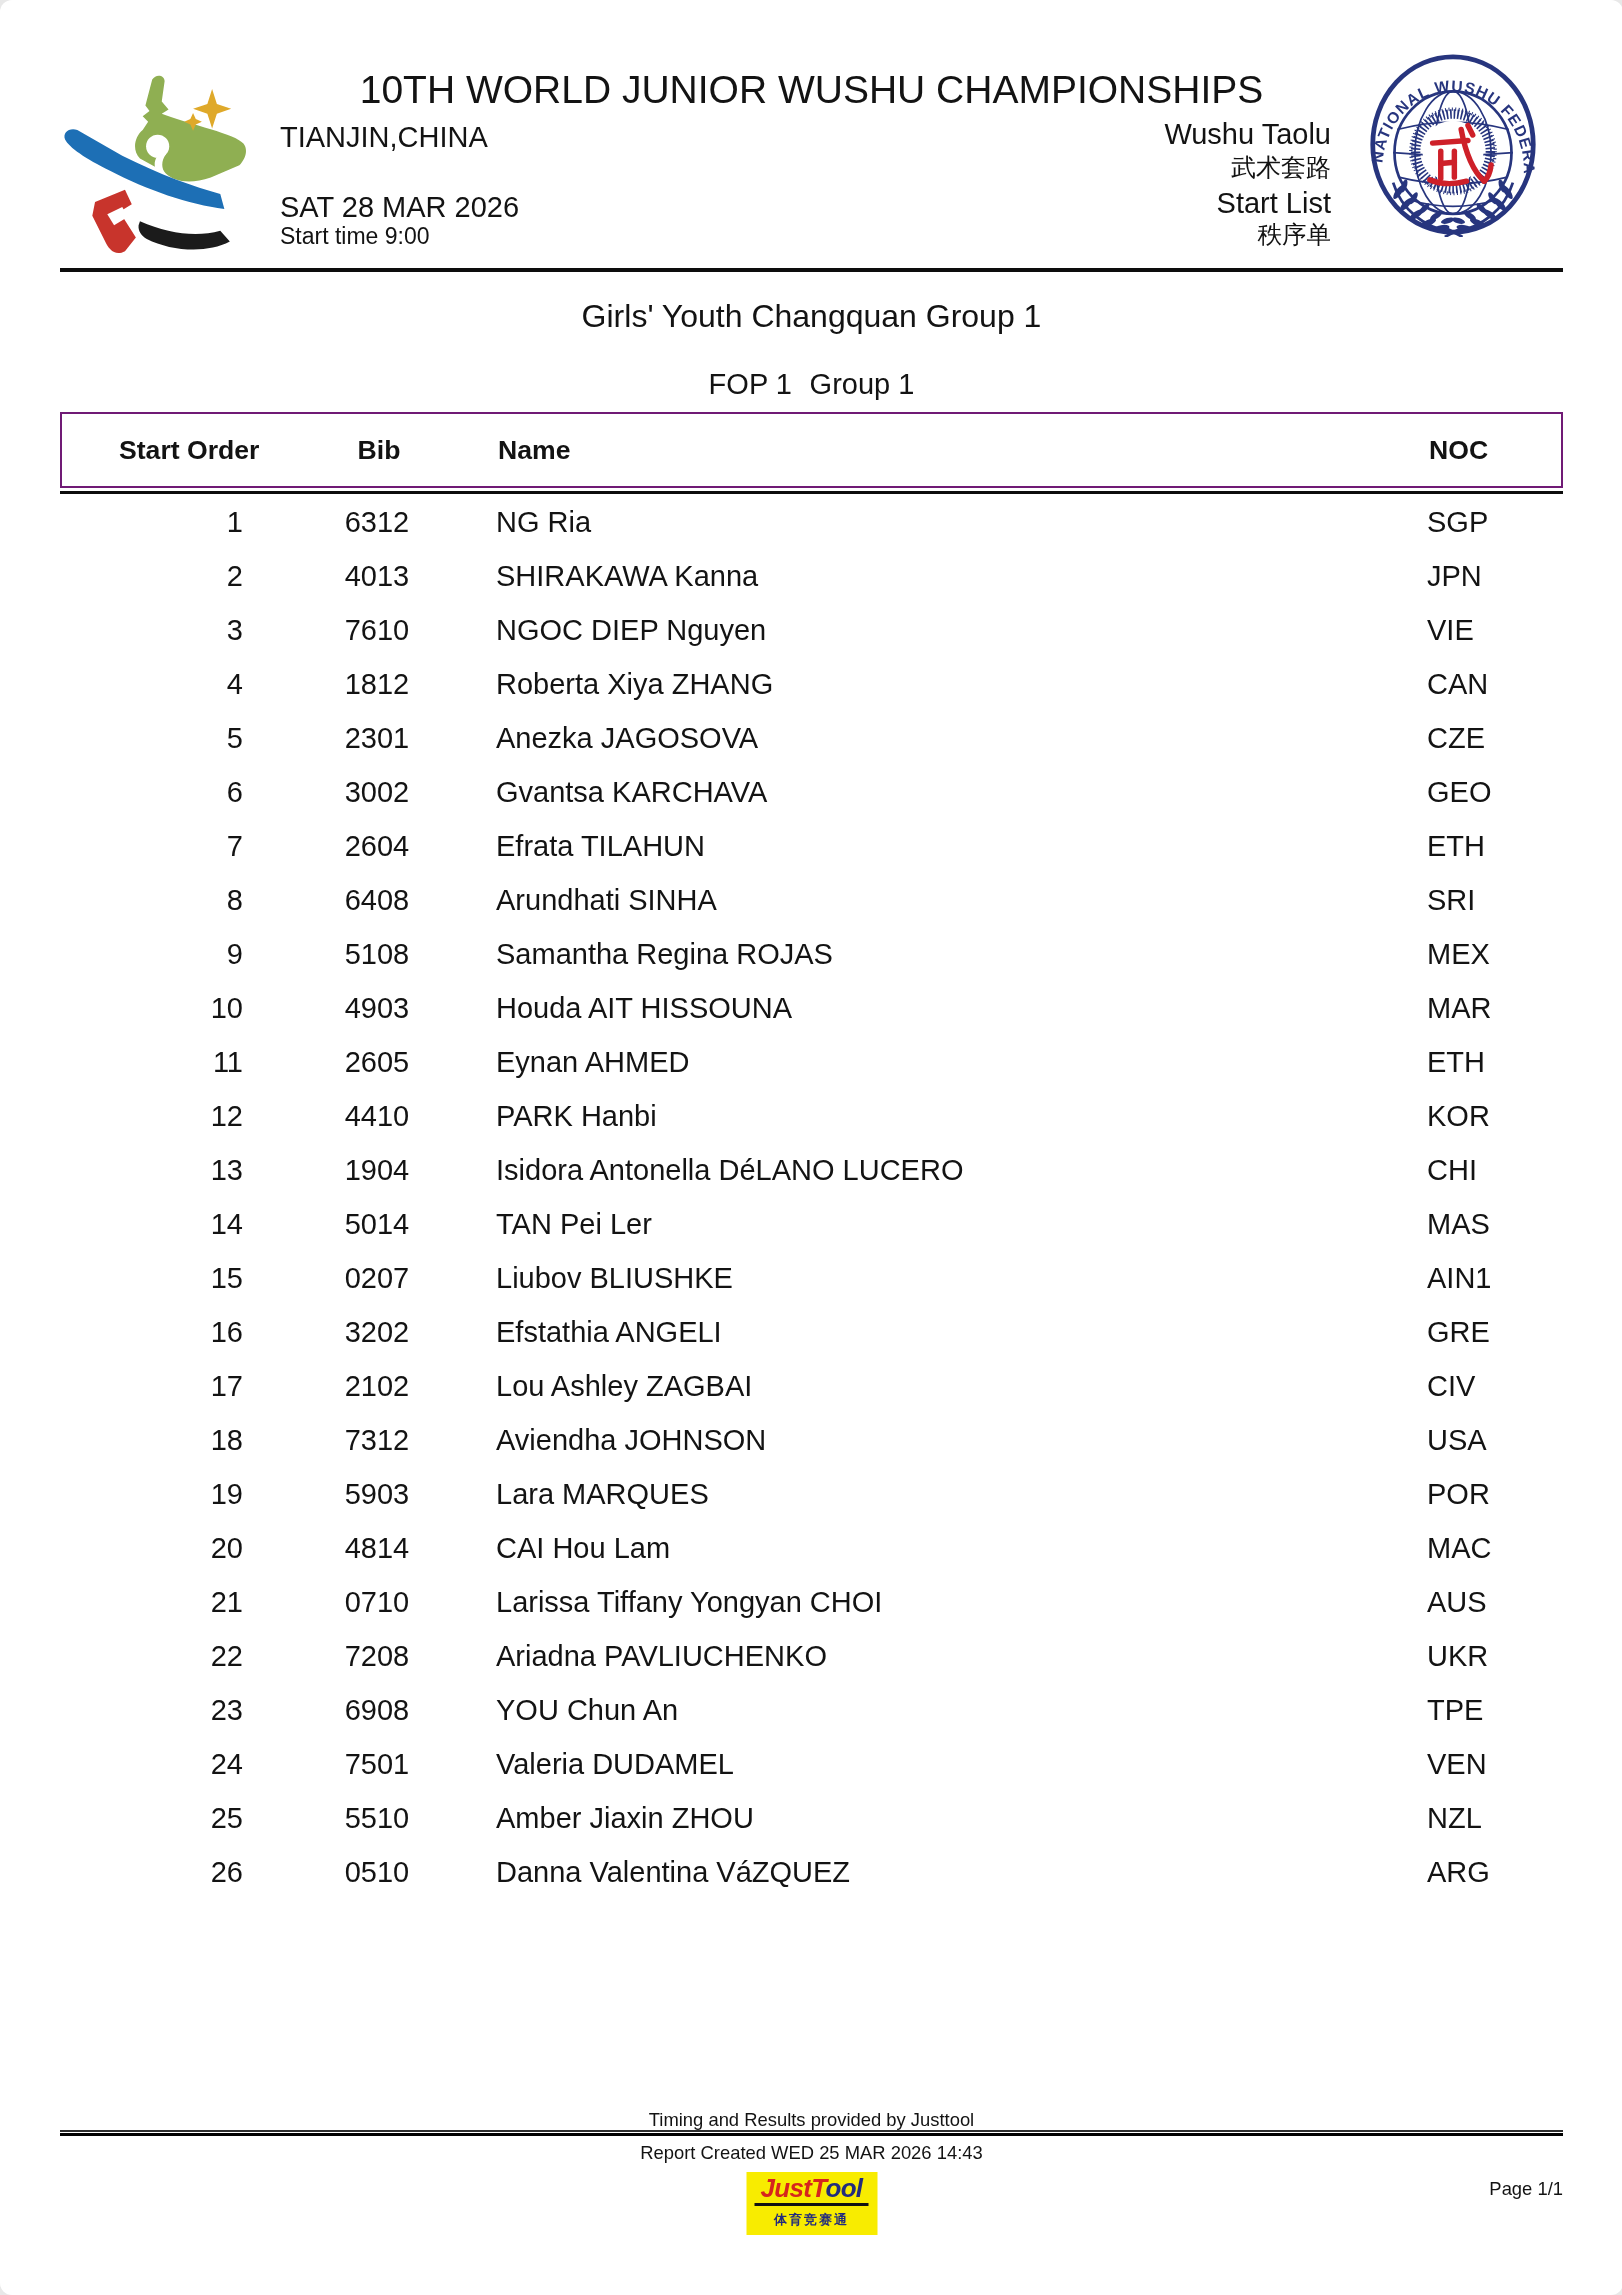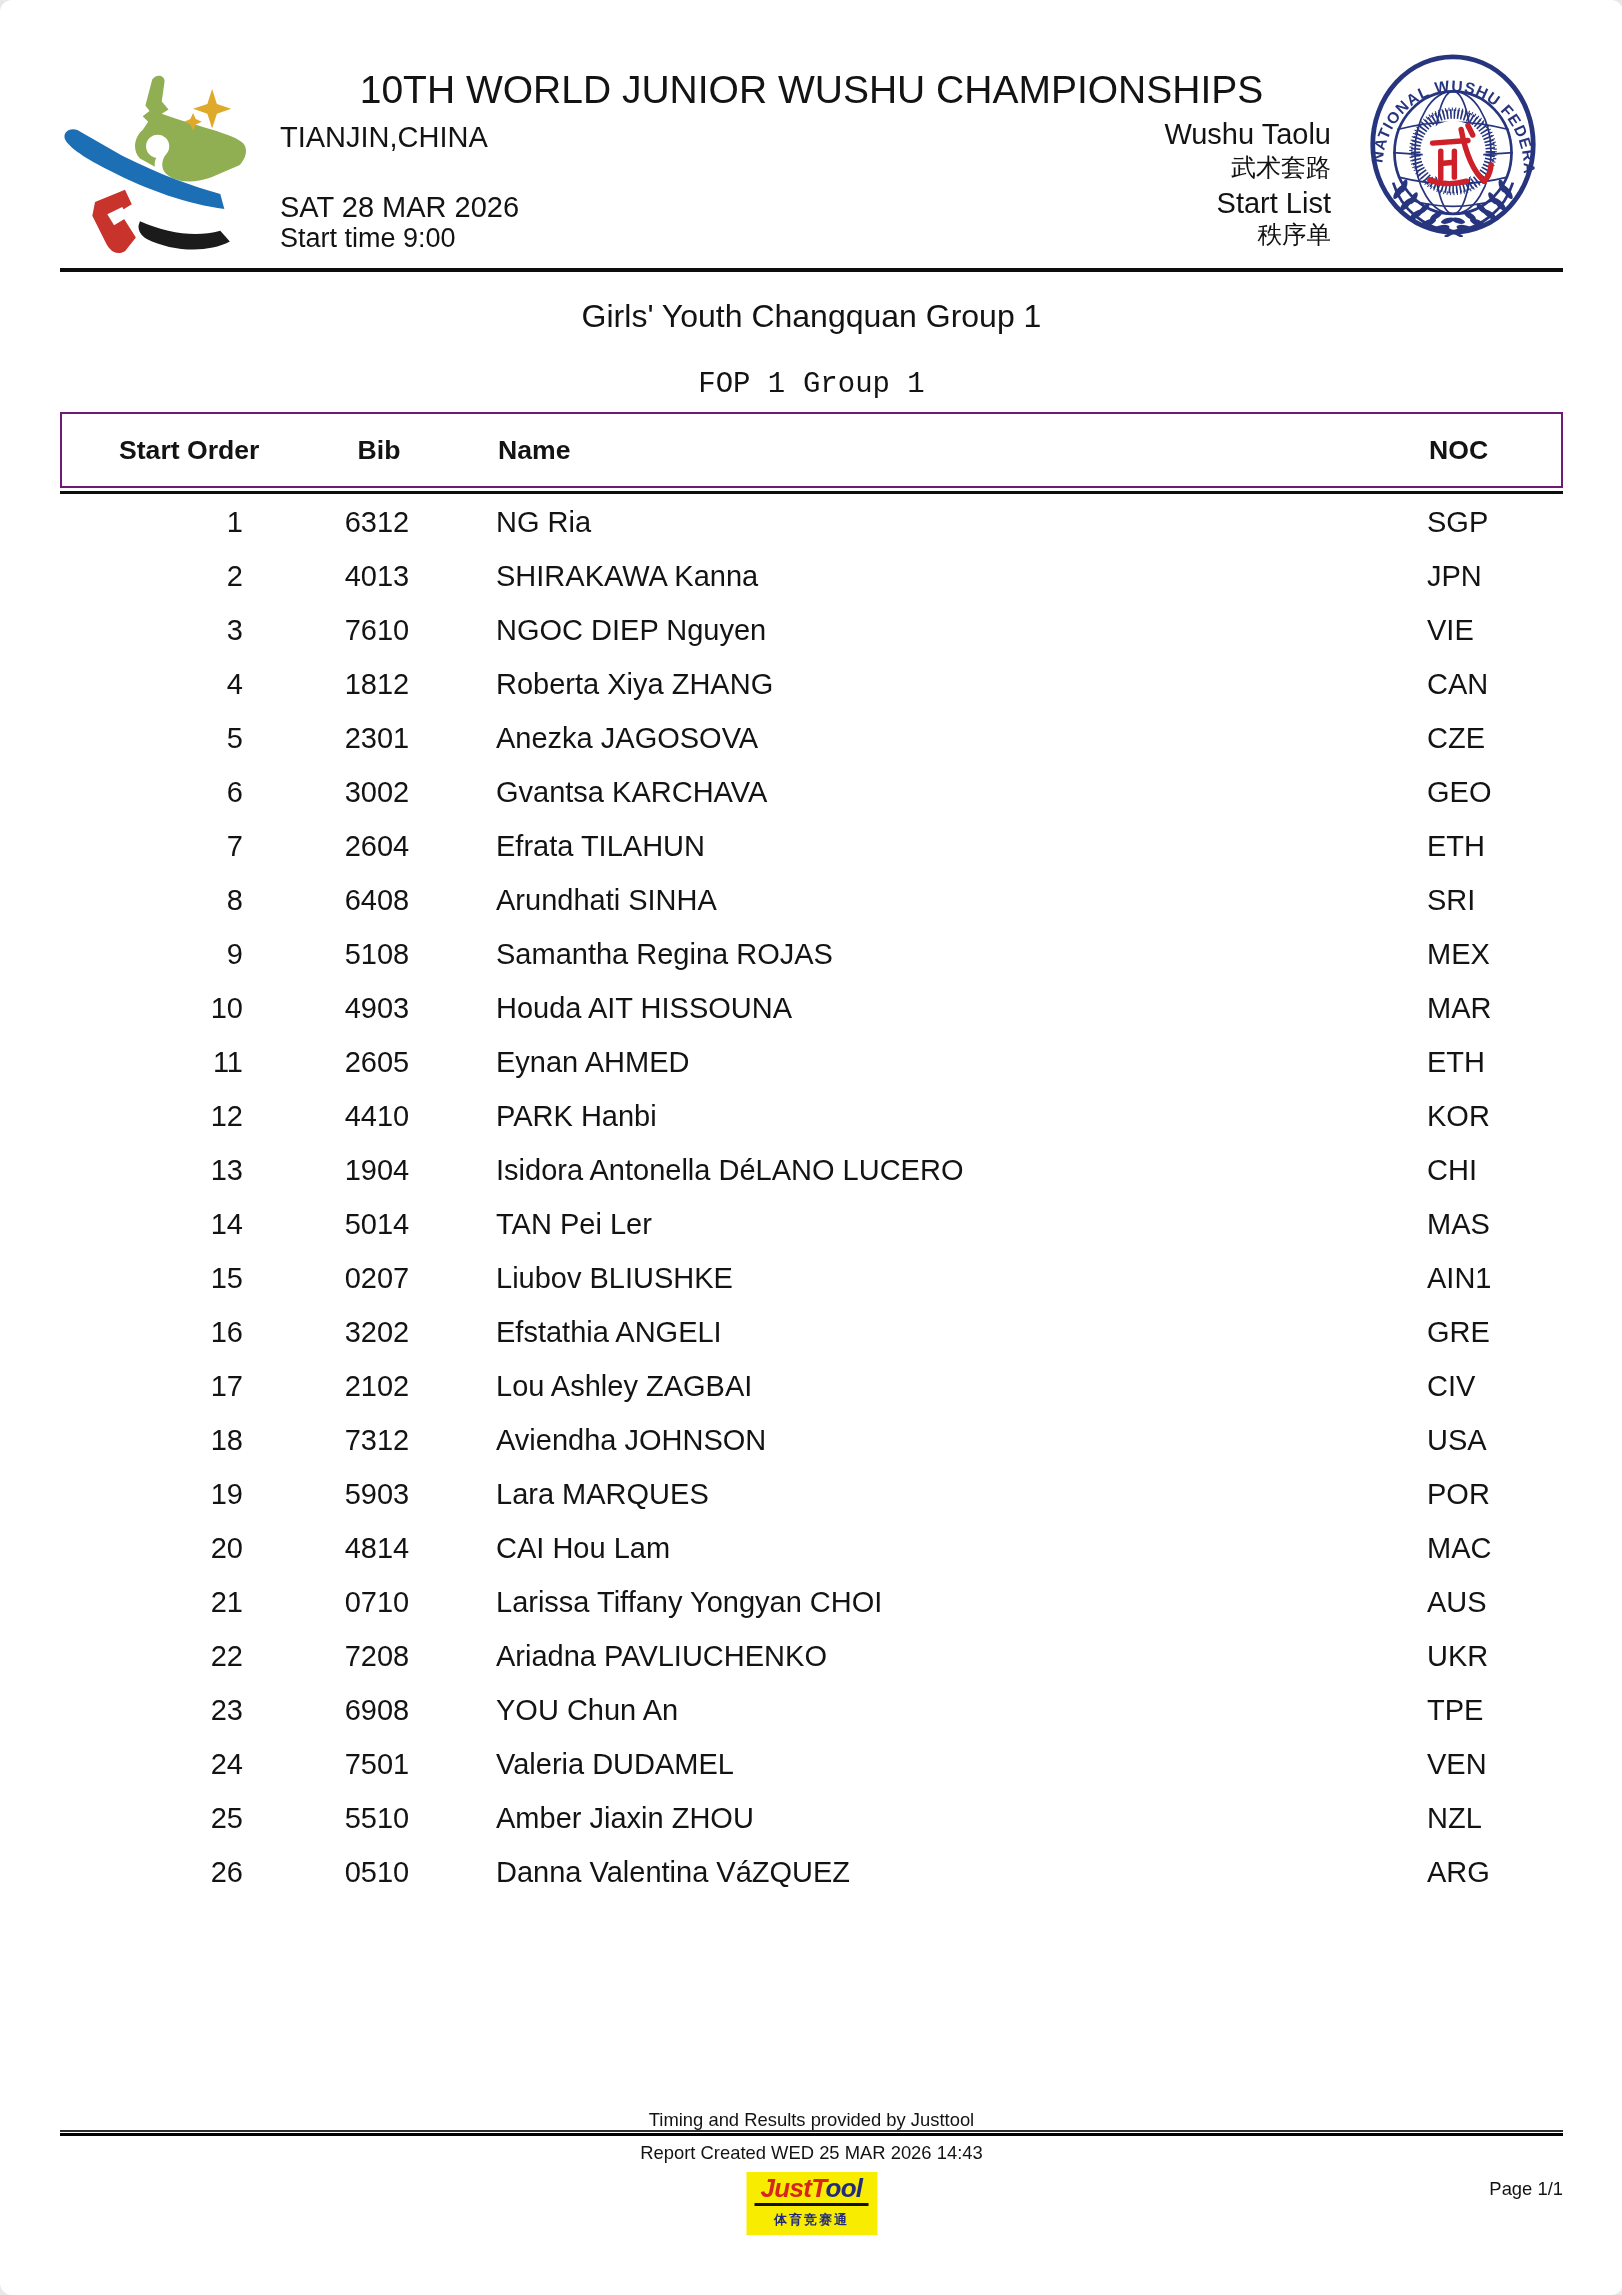--- a/index.html
+++ b/index.html
@@ -12,30 +12,30 @@
     overflow:hidden;
     margin:0 auto;
     border-radius:12px;
   }
   .abs{position:absolute;}
 
   
   .main-title{left:0;right:0;top:68px;text-align:center;font-size:39px;letter-spacing:0;white-space:nowrap;}
   .loc-line{left:280px;top:121px;font-size:29px;}
   .date-line{left:280px;top:191px;font-size:29px;}
-  .time-line{left:280px;top:223px;font-size:27px;}
+  .time-line{left:280px;top:223px;font-size:23px;}
   .right-line-1{right:292px;top:118px;font-size:29px;text-align:right;}
   .right-line-2{right:292px;top:151px;font-size:25px;text-align:right;}
   .right-line-3{right:292px;top:187px;font-size:29px;text-align:right;}
   .right-line-4{right:292px;top:218px;font-size:24.5px;text-align:right;}
   .top-rule{left:60px;width:1503px;top:268px;height:4.1px;background:#0d0d0d;}
 
   
   .event-title{left:0;right:0;top:298px;text-align:center;font-size:32px;}
-  .fop-line{left:0;right:0;top:368px;text-align:center;font-size:29px;font-family:Liberation Mono, monospace;}
+  .fop-line{left:0;right:0;top:368px;text-align:center;font-size:29px;}
   .fop-line .gap{display:inline-block;width:17.7px;}
 
   
   .thead-box{left:60px;top:412px;width:1499px;height:72px;border:2px solid #701a75;}
   .thead-rule{left:60px;top:491px;width:1503px;height:3.4px;background:#0d0d0d;}
   .hcell{position:absolute;top:50%;transform:translateY(-50%);font-size:26.6px;font-weight:bold;white-space:nowrap;}
   .h-order{left:57px;}
   .h-bib{left:259px;width:116px;text-align:center;}
   .h-name{left:436px;}
   .h-noc{left:1367px;}

